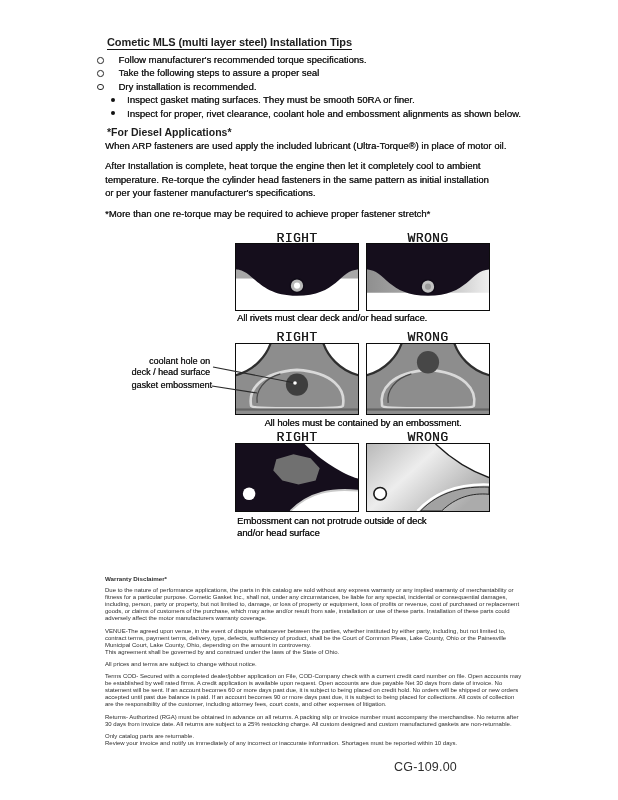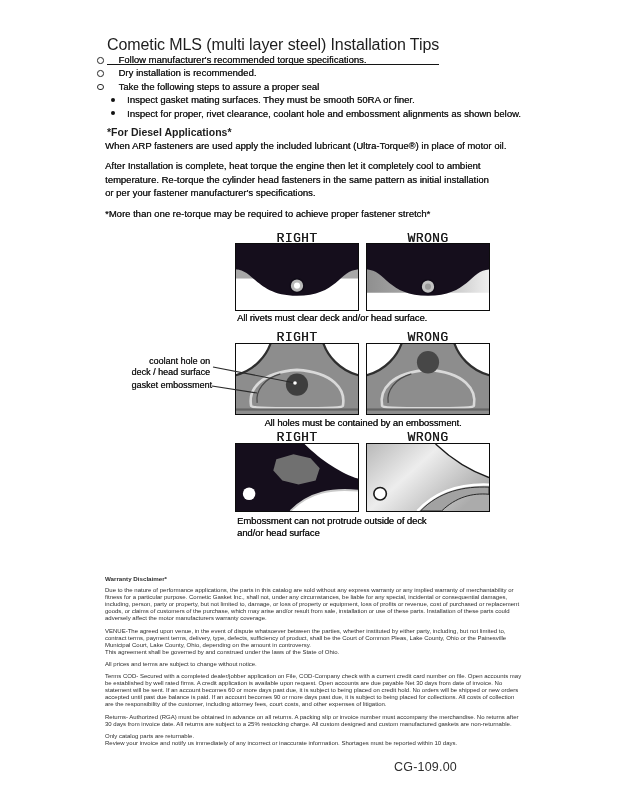--- a/index.html
+++ b/index.html
@@ -4,22 +4,22 @@
 <style>
   html,body { margin:0; padding:0; background:#ffffff; }
   .page {
     position:relative; width:618px; height:800px; background:#ffffff;
     font-family:"Liberation Sans","DejaVu Sans",sans-serif; color:#1d1d1d; overflow:hidden;
   }
   .abs { position:absolute; }
   .thick { text-shadow:0.25px 0 0 currentColor; }
 
   .title {
-    left:107px; top:36px; font-size:16px; font-weight:400; letter-spacing:-0.1px;
-    border-bottom:1.6px solid #141414; padding-bottom:10px; margin:0;
+    left:107px; top:36px; font-size:11px; font-weight:700; letter-spacing:-0.1px;
+    border-bottom:1.6px solid #141414; padding-bottom:1px; margin:0;
   }
 
   .tips { left:97px; top:53px; width:440px; font-size:9.5px; line-height:13.4px; }
   .brow { display:flex; gap:15px; align-items:flex-start; }
   .brow.sub { margin-left:14px; gap:12px; }
   .m1 { flex:none; width:4.5px; height:4.5px; border:1px solid #2a2a2a; border-radius:50%; margin-top:4px; }
   .m2 { flex:none; width:4px; height:4px; background:#111; border-radius:50%; margin-top:4.6px; }
 
   .diesel-h { left:107px; top:126px; font-size:10.5px; font-weight:700; margin:0; }
   .diesel-body { left:105px; top:139px; width:432px; font-size:9.5px; line-height:13.4px; }
@@ -49,25 +49,25 @@
 
   <h1 class="abs title">Cometic MLS (multi layer steel) Installation Tips</h1>
 
   <div class="abs tips thick">
     <div class="brow">
       <span class="m1"></span>
       <span>Follow manufacturer's recommended torque specifications.</span>
     </div>
     <div class="brow">
       <span class="m1"></span>
-      <span>Dry installation is recommended.</span>
+      <span>Take the following steps to assure a proper seal</span>
     </div>
     <div class="brow">
       <span class="m1"></span>
-      <span>Take the following steps to assure a proper seal</span>
+      <span>Dry installation is recommended.</span>
     </div>
     <div class="brow sub">
       <span class="m2"></span>
       <span>Inspect gasket mating surfaces. They must be smooth 50RA or finer.</span>
     </div>
     <div class="brow sub">
       <span class="m2"></span>
       <span>Inspect for proper, rivet clearance, coolant hole and embossment alignments as shown below.</span>
     </div>
   </div>

